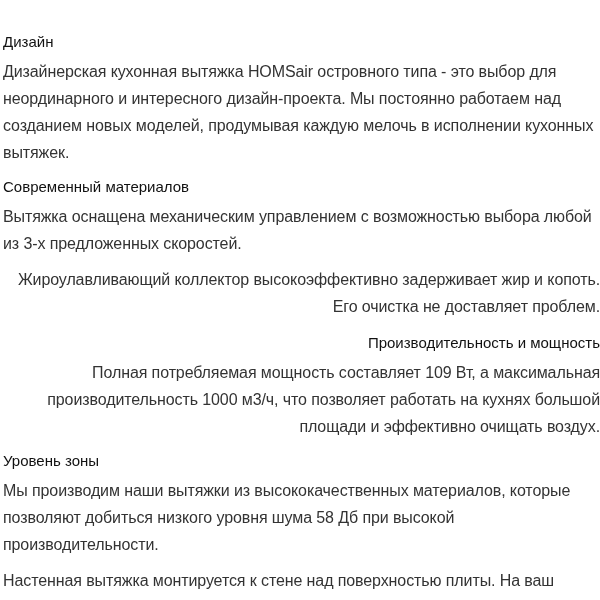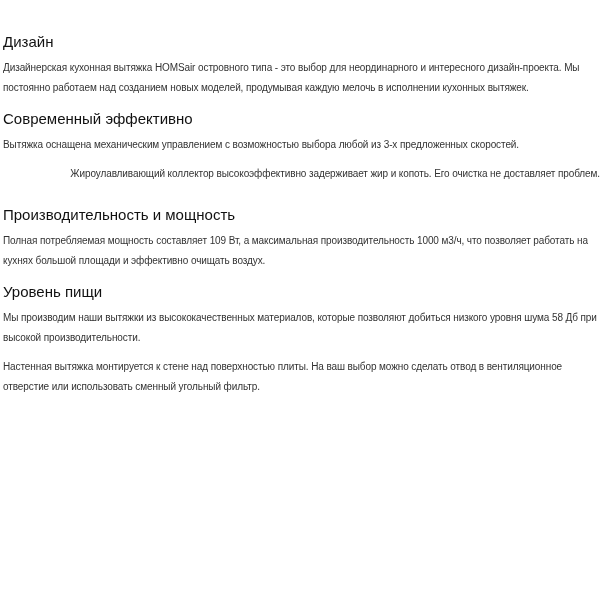--- a/index.html
+++ b/index.html
@@ -21,59 +21,59 @@
     .section h2 {
       margin: 0;
       font-size: 15px;
       font-weight: normal;
       color: #111111;
       line-height: 24px;
       letter-spacing: 0px;
     }
     .section p {
       margin: 4px 0 0 0;
-      font-size: 10px;
-      line-height: 20px;
+      font-size: 16px;
+      line-height: 27px;
       color: #333333;
       letter-spacing: -0.1px;
     }
     .section p + p {
       margin-top: 9px;
       text-align: right;
     }
     #sec-design { margin-top: 0; }
     #sec-functional { margin-top: 9px; }
-    #sec-performance { margin-top: 19px; }
+    #sec-performance { margin-top: 11px; text-align: right; }
     #sec-noise { margin-top: 9px; }
     #sec-lighting { margin-top: 9px; }
     #sec-mounting { margin-top: 9px; }
   </style>
 </head>
 <body>
 
 <div class="content">
 
   <div class="section" id="sec-design">
     <h2>Дизайн</h2>
     <p>Дизайнерская кухонная вытяжка HOMSair островного типа - это выбор для неординарного и интересного дизайн-проекта. Мы постоянно работаем над созданием новых моделей, продумывая каждую мелочь в исполнении кухонных вытяжек.</p>
   </div>
 
   <div class="section" id="sec-functional">
-    <h2>Современный эффективно</h2>
+    <h2>Современный материалов</h2>
     <p>Вытяжка оснащена механическим управлением с возможностью выбора любой из 3-х предложенных скоростей.</p>
     <p>Жироулавливающий коллектор высокоэффективно задерживает жир и копоть. Его очистка не доставляет проблем.</p>
   </div>
 
   <div class="section" id="sec-performance">
     <h2>Производительность и мощность</h2>
     <p>Полная потребляемая мощность составляет 109 Вт, а максимальная производительность 1000 м3/ч, что позволяет работать на кухнях большой площади и эффективно очищать воздух.</p>
   </div>
 
   <div class="section" id="sec-noise">
-    <h2>Уровень пищи</h2>
+    <h2>Уровень зоны</h2>
     <p>Мы производим наши вытяжки из высококачественных материалов, которые позволяют добиться низкого уровня шума 58 Дб при высокой производительности.</p>
   </div>
 
   <div class="section" id="sec-lighting">
   </div>
 
   <div class="section" id="sec-mounting">
     <p>Настенная вытяжка монтируется к стене над поверхностью плиты. На ваш выбор можно сделать отвод в вентиляционное отверстие или использовать сменный угольный фильтр.</p>
   </div>
 

